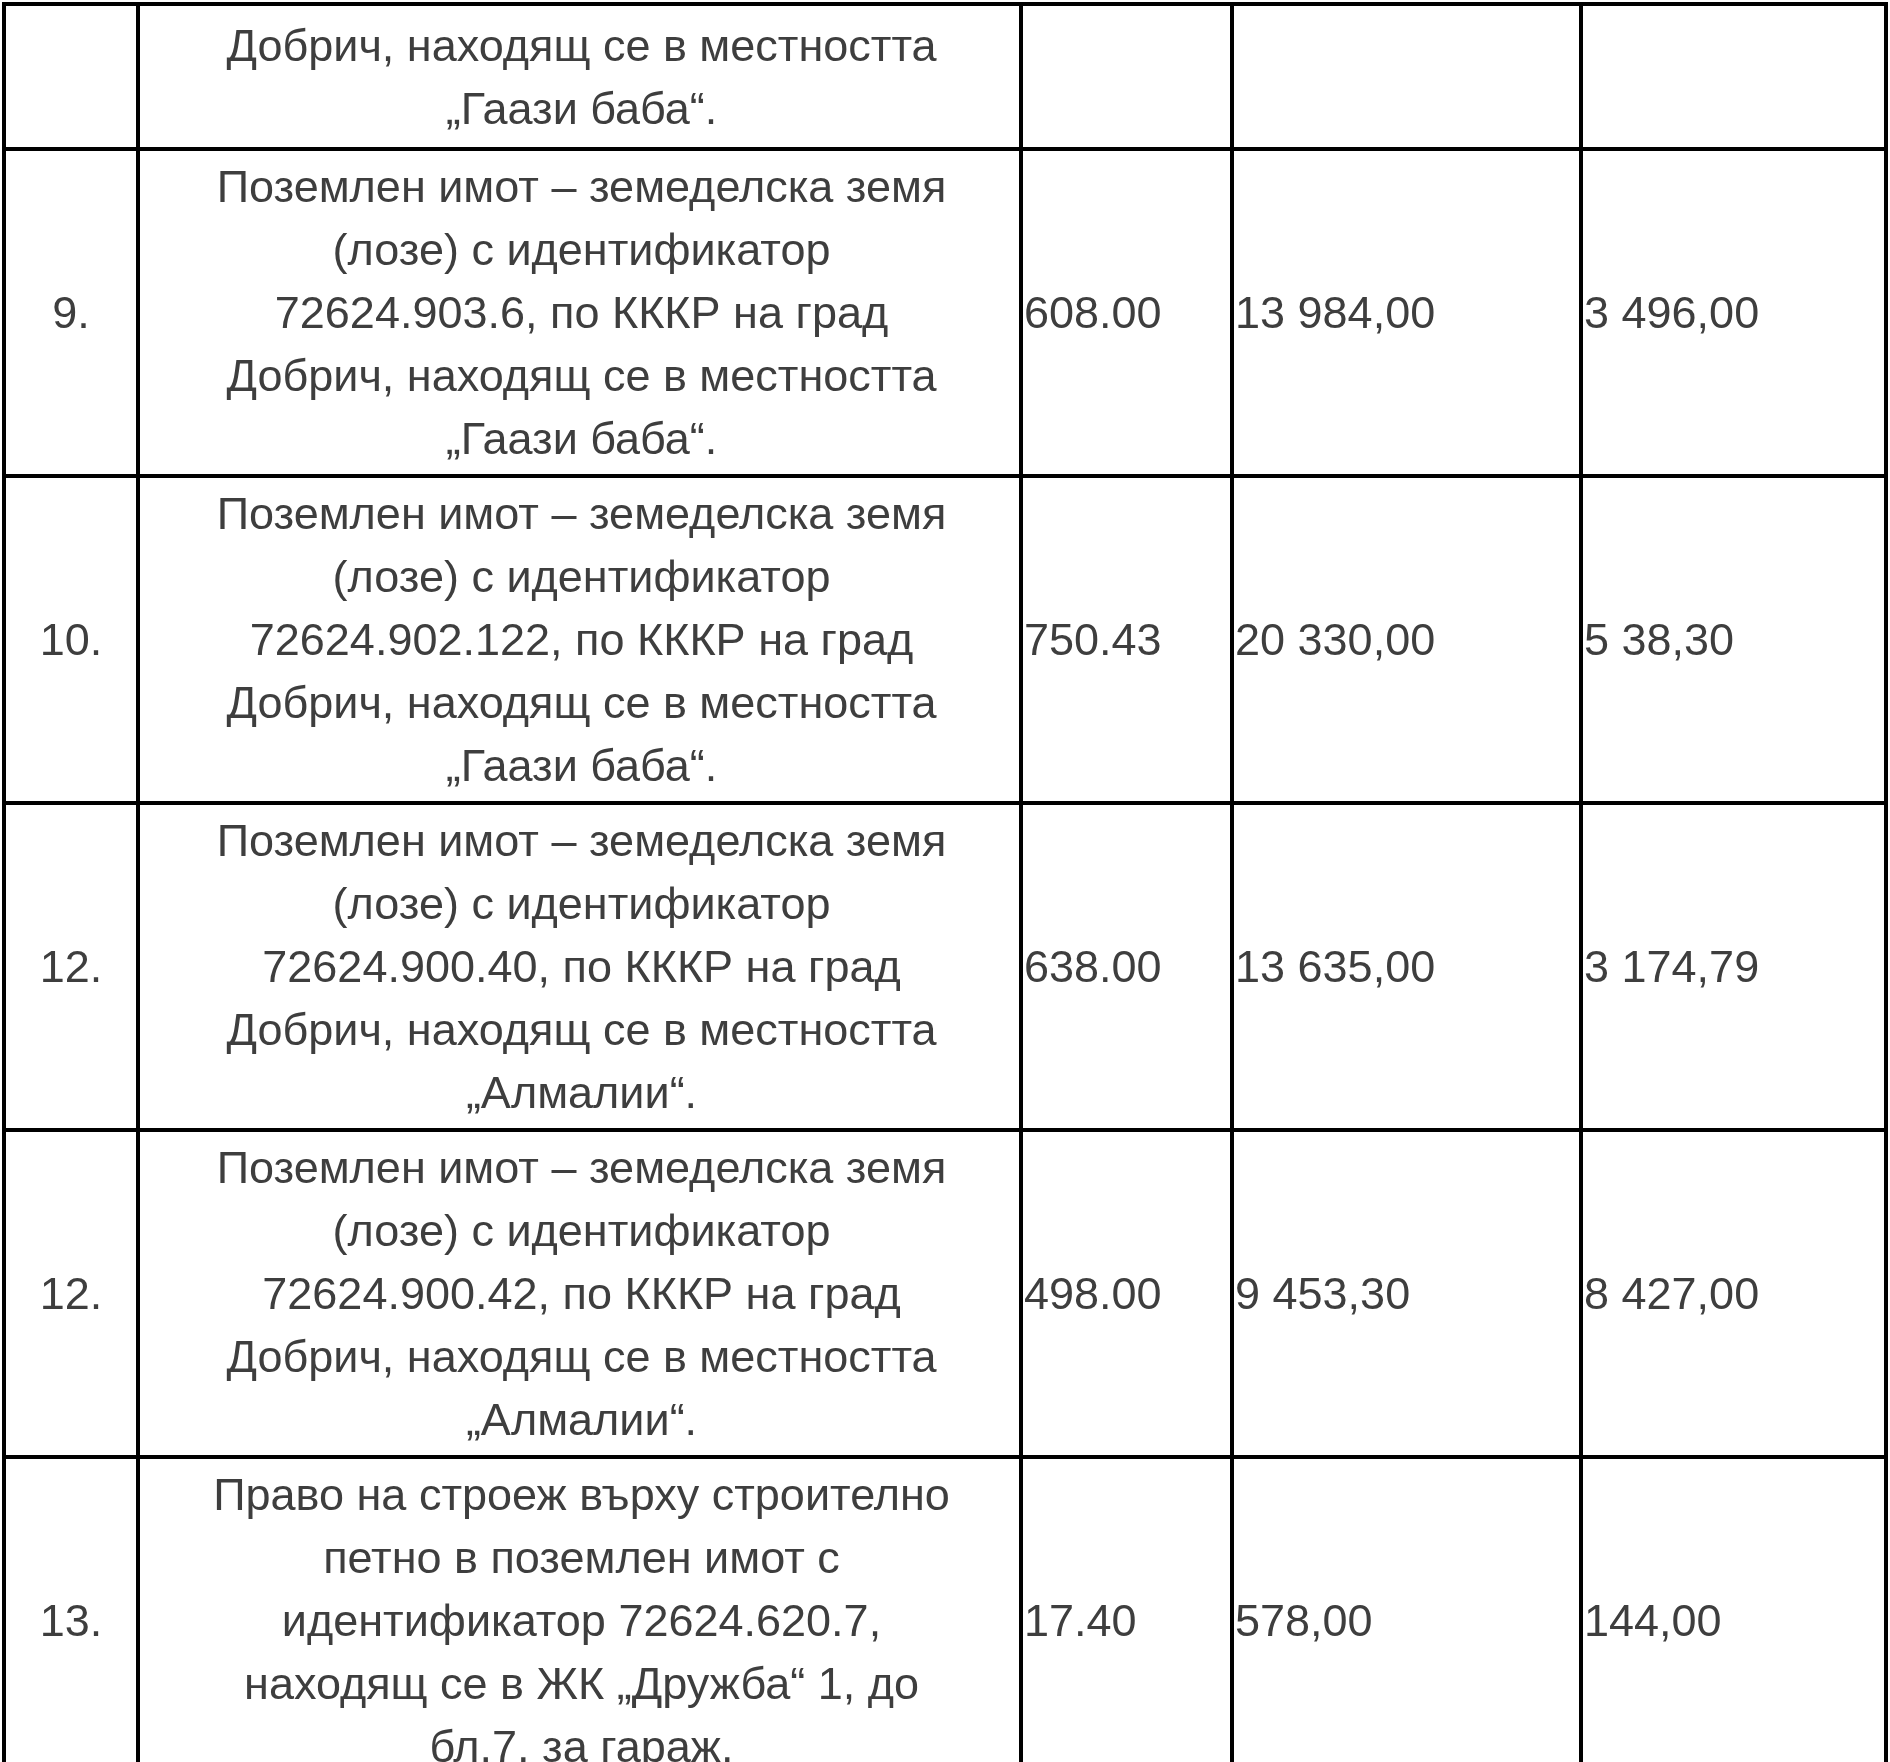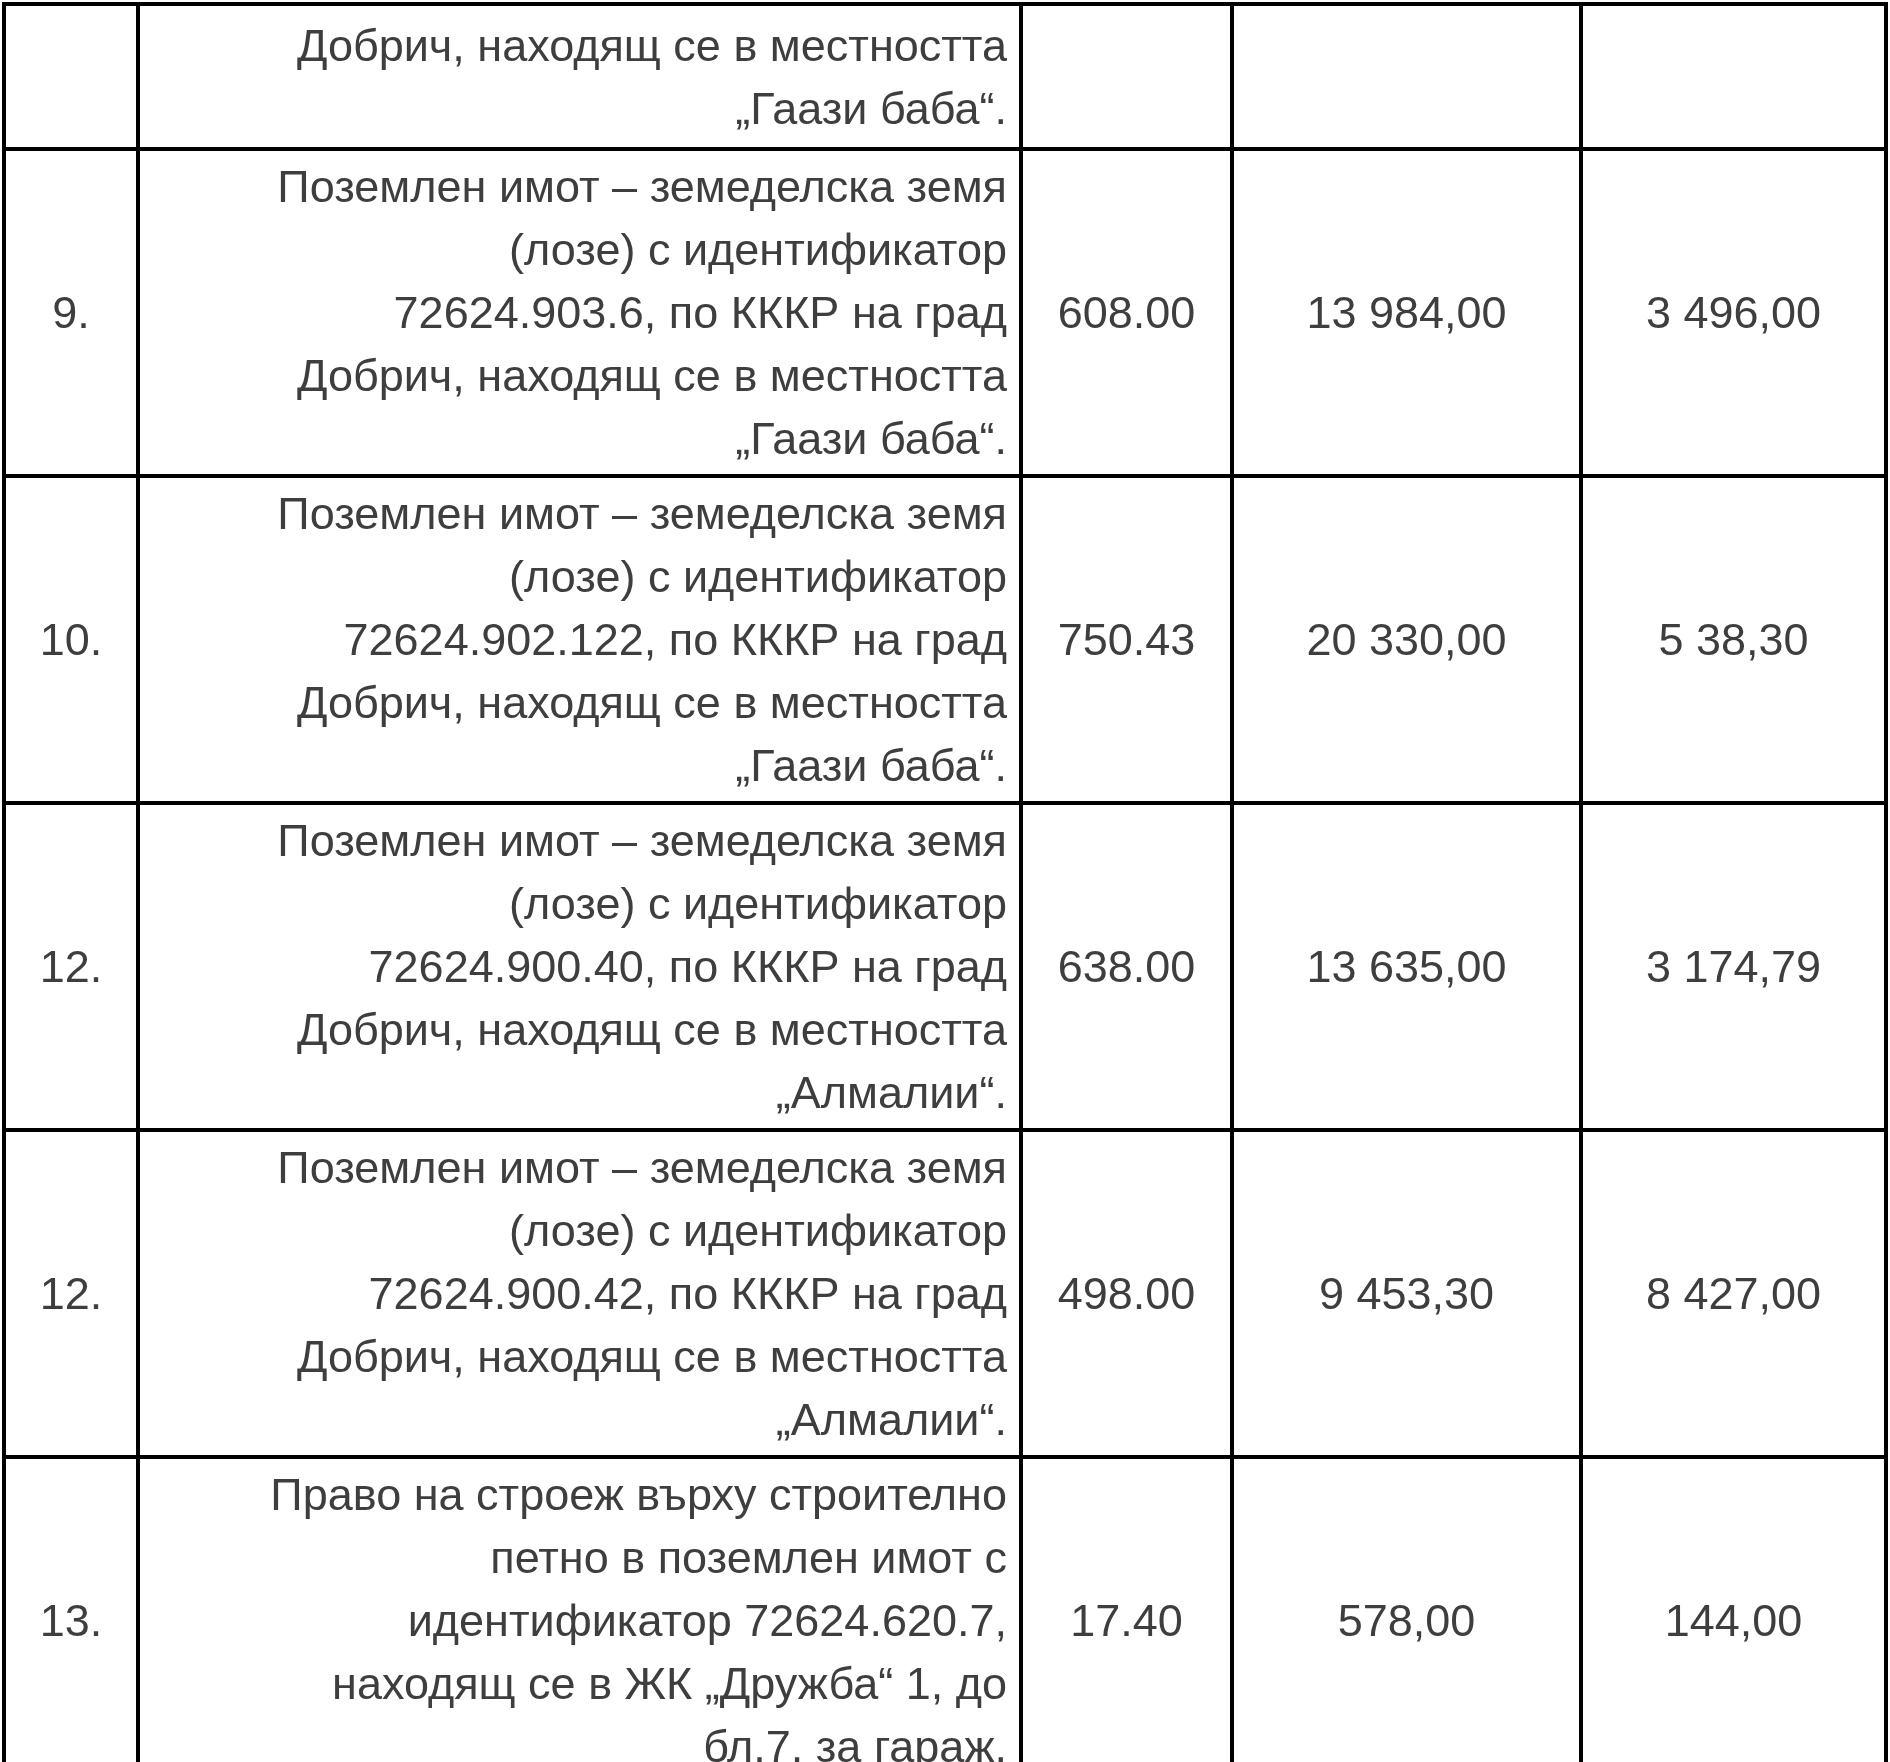--- a/index.html
+++ b/index.html
@@ -28,27 +28,27 @@
     overflow: hidden;
   }
   tr.row-last td {
     border-bottom-width: 10px;
   }
   td.cell-no {
     text-align: center;
     line-height: 52px;
   }
   td.cell-desc {
-    text-align: right;
+    text-align: center;
     padding: 4px 12px 4px 16px;
     line-height: 63px;
     white-space: pre-line;
   }
   td.cell-num {
-    text-align: center;
+    text-align: left;
     line-height: 52px;
   }
 </style>
 </head>
 <body>
 
 <table class="prop-table">
   <colgroup>
     <col style="width:134px">
     <col style="width:883px">

